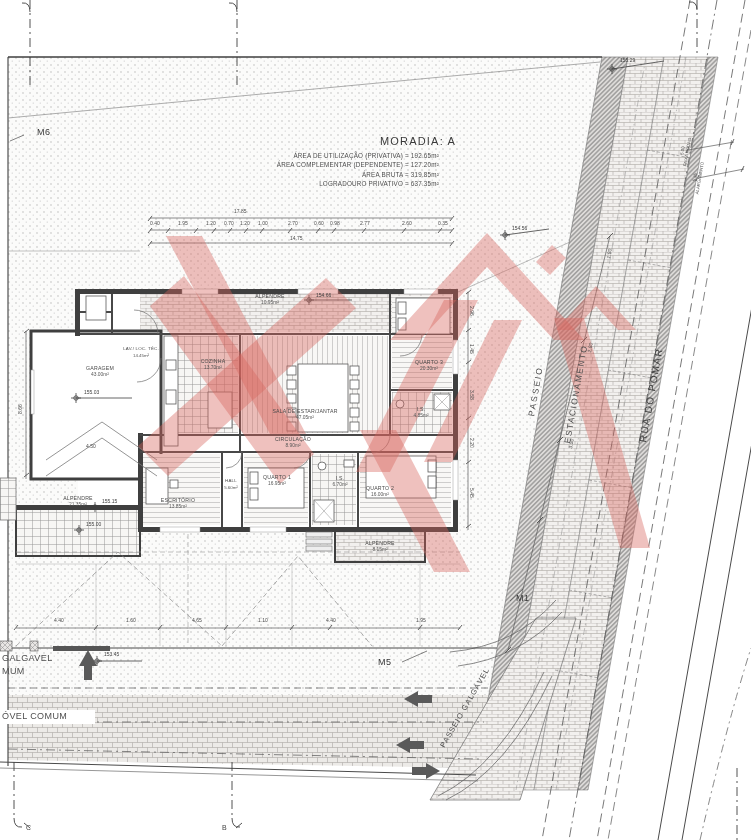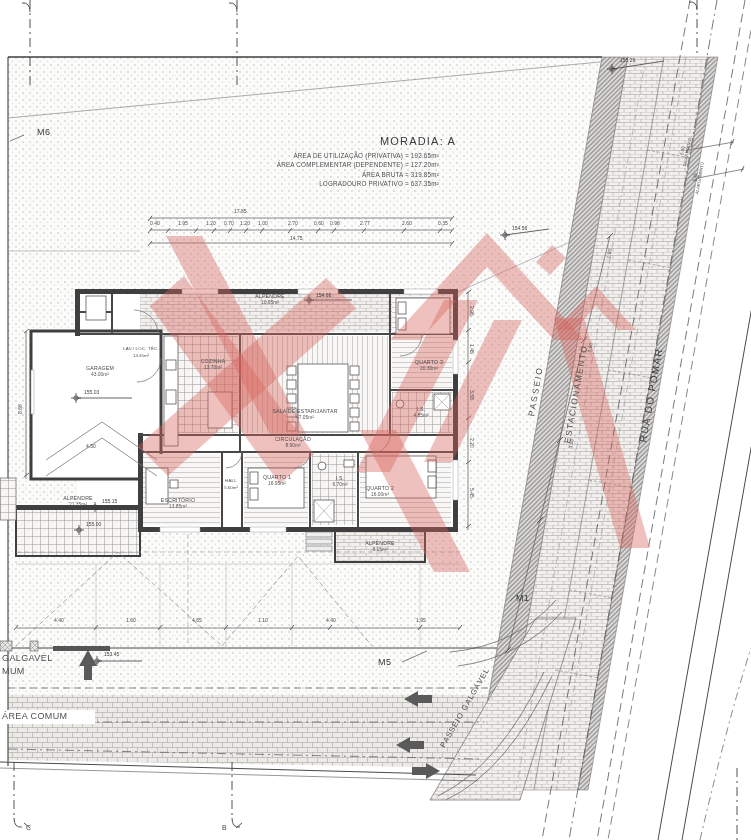--- a/index.html
+++ b/index.html
@@ -377,21 +377,21 @@
   <span>5.00</span>
   <span>FAIXA RODAG.</span>
 </div>
 <div class="roaddim" style="left:700px;top:184px">
   <span>5.45</span>
   <span>ALARGAMENTO</span>
 </div>
 
 <span class="lbl bd" style="left:2px;top:653px">GALGAVEL</span>
 <span class="lbl bd" style="left:2px;top:666px">MUM</span>
-<span class="lbl bd" style="left:2px;top:711px">ÁREA COMUM</span>
+<span class="lbl bd" style="left:2px;top:711px">ÓVEL COMUM</span>
 
 <span class="lbl sec" style="left:26px;top:824px">C</span>
 <span class="lbl sec" style="left:222px;top:824px">B</span>
 
 <span class="dim" style="left: 234px; top: 209px;">17.85</span>
     <span class="dim" style="left: 150px; top: 221px;">0.40</span>
     <span class="dim" style="left: 178px; top: 221px;">1.95</span>
     <span class="dim" style="left: 206px; top: 221px;">1.20</span>
     <span class="dim" style="left: 224px; top: 221px;">0.70</span>
     <span class="dim" style="left: 240px; top: 221px;">1.20</span>

